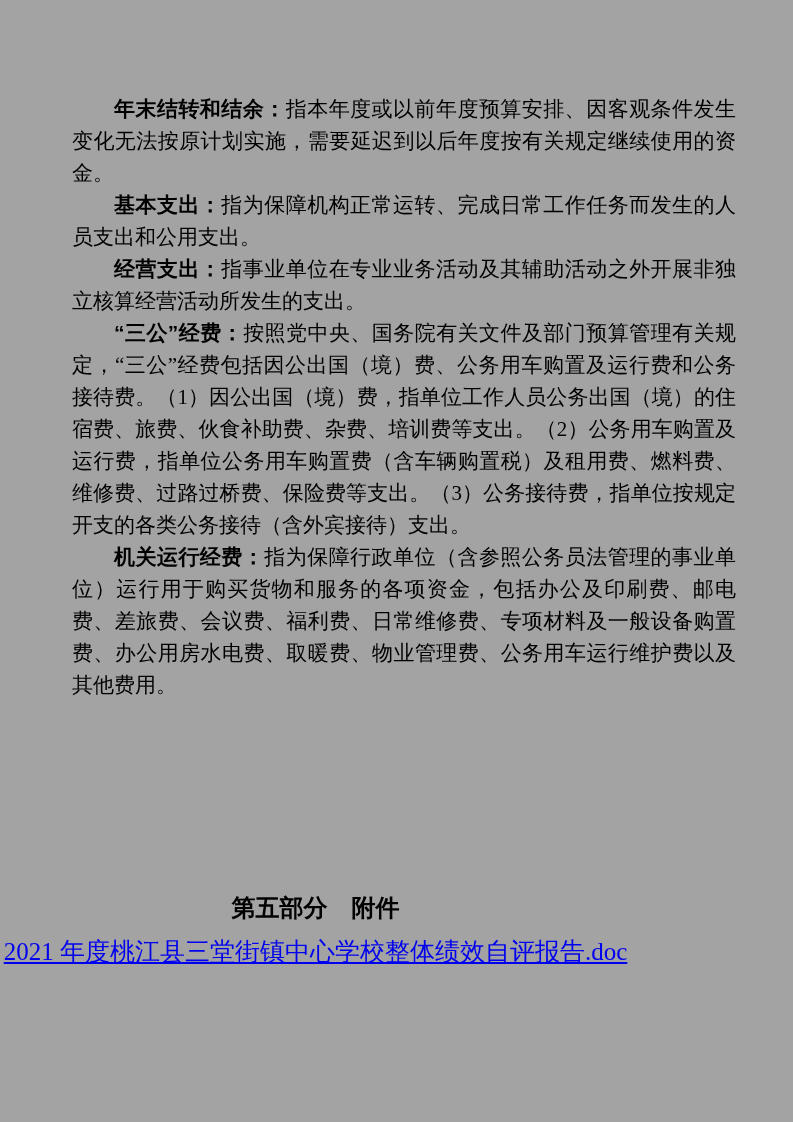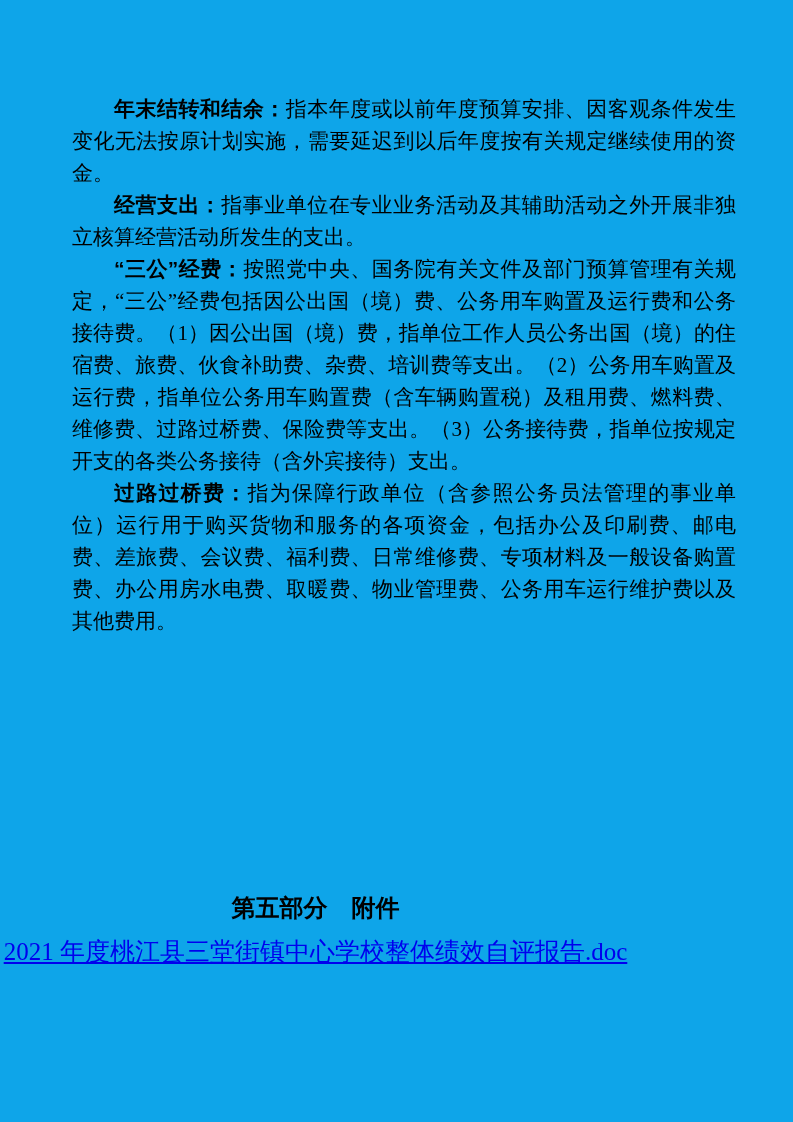--- a/index.html
+++ b/index.html
@@ -4,21 +4,21 @@
 <style>
   html, body {
     margin: 0;
     padding: 0;
     background: #ffffff;
   }
   .page {
     position: relative;
     width: 793px;
     height: 1122px;
-    background: #0ea5e9;
+    background: #a3a3a3;
     color: #000000;
     overflow: hidden;
     font-family: "Liberation Serif", "DejaVu Serif", serif;
   }
   .content {
     position: absolute;
     left: 72px;
     top: 93px;
     width: 664px;
   }
@@ -64,27 +64,28 @@
   }
 </style>
 </head>
 <body>
 
 <div class="page">
 
   <div class="content">
     <p class="para"><span class="term">年末结转和结余：</span><span>指本年度或以前年度预算安排、因客观条件发生变化无法按原计划实施，需要延迟到以后年度按有关规定继续使用的资金。</span></p>
 
+    <p class="para"><span class="term">基本支出：</span><span>指为保障机构正常运转、完成日常工作任务而发生的人员支出和公用支出。</span></p>
 
 
     <p class="para"><span class="term">经营支出：</span><span>指事业单位在专业业务活动及其辅助活动之外开展非独立核算经营活动所发生的支出。</span></p>
 
     <p class="para"><span class="term">“三公”经费：</span><span>按照党中央、国务院有关文件及部门预算管理有关规定，“三公”经费包括因公出国（境）费、公务用车购置及运行费和公务接待费。（1）因公出国（境）费，指单位工作人员公务出国（境）的住宿费、旅费、伙食补助费、杂费、培训费等支出。（2）公务用车购置及运行费，指单位公务用车购置费（含车辆购置税）及租用费、燃料费、维修费、过路过桥费、保险费等支出。（3）公务接待费，指单位按规定开支的各类公务接待（含外宾接待）支出。</span></p>
 
-    <p class="para"><span class="term">过路过桥费：</span><span>指为保障行政单位（含参照公务员法管理的事业单位）运行用于购买货物和服务的各项资金，包括办公及印刷费、邮电费、差旅费、会议费、福利费、日常维修费、专项材料及一般设备购置费、办公用房水电费、取暖费、物业管理费、公务用车运行维护费以及其他费用。</span></p>
+    <p class="para"><span class="term">机关运行经费：</span><span>指为保障行政单位（含参照公务员法管理的事业单位）运行用于购买货物和服务的各项资金，包括办公及印刷费、邮电费、差旅费、会议费、福利费、日常维修费、专项材料及一般设备购置费、办公用房水电费、取暖费、物业管理费、公务用车运行维护费以及其他费用。</span></p>
   </div>
 
   <div class="attachments">
     <h2 class="attachments-heading">第五部分　附件</h2>
     <div class="link-list">
       <a class="doc-link" href="#">2021 年度桃江县三堂街镇中心学校整体绩效自评报告.doc</a>
     </div>
   </div>
 
 </div>

